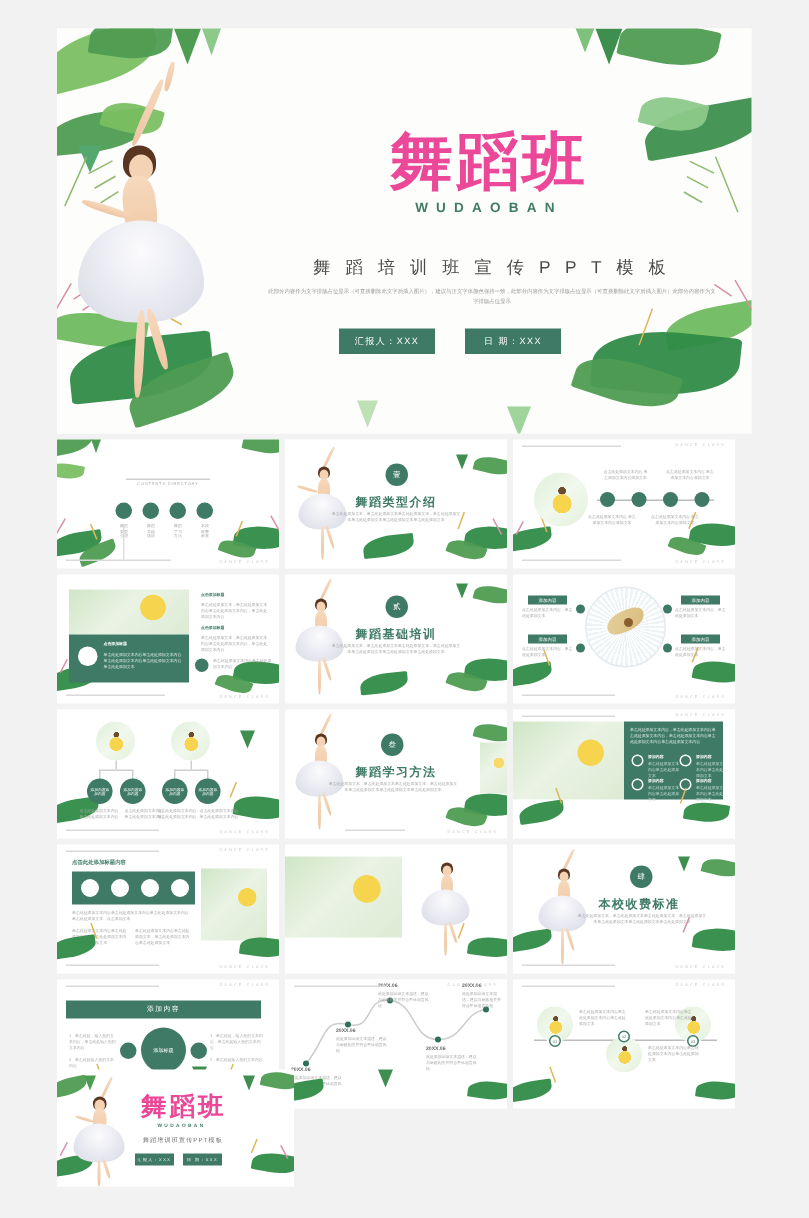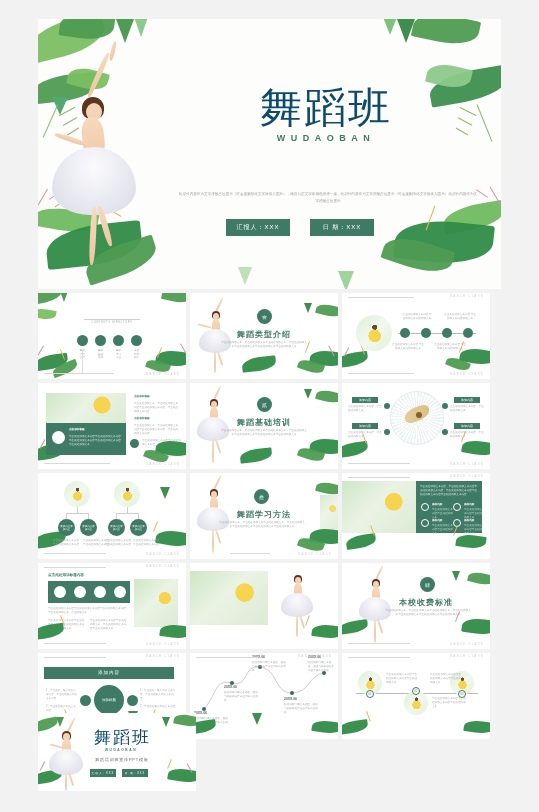--- a/index.html
+++ b/index.html
@@ -34,22 +34,22 @@
     position: absolute;
     background: radial-gradient(ellipse at 50% 30%, #fbfbfd 0%, #e8e9f0 55%, #d7d9e4 100%);
     border-radius: 50% 50% 46% 46% / 62% 62% 38% 38%;
   }
   .d-limb { position: absolute; background: linear-gradient(180deg,#f7d9bd,#eec6a3); border-radius: 40%; }
   .d-head { position: absolute; background: #f3d3b4; border-radius: 50%; }
   .d-hair { position: absolute; background: #5a3520; border-radius: 50% 50% 40% 40%; }
   .d-torso { position: absolute; background: linear-gradient(180deg,#f7d9bd,#f0cba9); border-radius: 45% 45% 30% 30%; }
 
   .cover-title {
-    position: absolute; color: #0c4a6e;
-    font-weight: normal; letter-spacing: 2px; white-space: nowrap;
+    position: absolute; color: #ec4899;
+    font-weight: bold; letter-spacing: 2px; white-space: nowrap;
   }
   .cover-title-main {
     font-size: 42px; line-height: 1;
     font-family: "DejaVu Sans", sans-serif;
     text-shadow: 1px 1px 0 #ffffff;
   }
   .cover-title-sub {
     font-size: 9px; letter-spacing: 5.5px; font-weight: bold;
     color: #3f7a67; text-align: center;
   }
@@ -156,20 +156,21 @@
       <div class="d-head" style="left:48px;top:84px;width:16px;height:18px;"></div>
       <div class="d-torso" style="left:44px;top:98px;width:22px;height:38px;transform:rotate(-6deg);"></div>
       <div class="d-limb" style="left:16px;top:118px;width:34px;height:5px;transform:rotate(18deg);"></div>
       <div class="d-skirt" style="left:14px;top:128px;width:84px;height:68px;"></div>
       <div class="d-limb" style="left:52px;top:188px;width:6px;height:58px;transform:rotate(3deg);"></div>
       <div class="d-limb" style="left:64px;top:186px;width:6px;height:42px;transform:rotate(-16deg);"></div>
     </div>
 
     <div class="cover-title cover-title-main" style="left:222px;top:68px;">舞蹈班</div>
     <div class="cover-title cover-title-sub" style="left:228px;top:114px;width:120px;">WUDAOBAN</div>
+    <div class="cover-sub" style="left:150px;top:152px;width:280px;">舞 蹈 培 训 班 宣 传 P P T 模 板</div>
     <div class="cover-desc" style="left:140px;top:172px;">此部分内容作为文字排版占位显示（可直接删除此文字后插入图片），建议与正文字体颜色保持一致，此部分内容作为文字排版占位显示（可直接删除此文字后插入图片）此部分内容作为文字排版占位显示</div>
     <div class="pill" style="left:188px;top:200px;">汇报人：XXX</div>
     <div class="pill" style="left:272px;top:200px;">日  期：XXX</div>
   </div>
 
   <div class="slide" id="s-catalog" style="left:38px;top:293px;width:148px;height:86px;">
     <div class="leafbg">
       <div class="leaf" style="left:-6px;top:-4px;width:30px;height:13px;background:#4e9c52;transform:rotate(-12deg);"></div>
       <div class="tri" style="left:22px;top:-2px;border-left:4px solid transparent;border-right:4px solid transparent;border-top:11px solid #4e9c52;"></div>
       <div class="leaf" style="left:-6px;top:16px;width:24px;height:10px;background:#7bbf62;transform:rotate(10deg);"></div>

